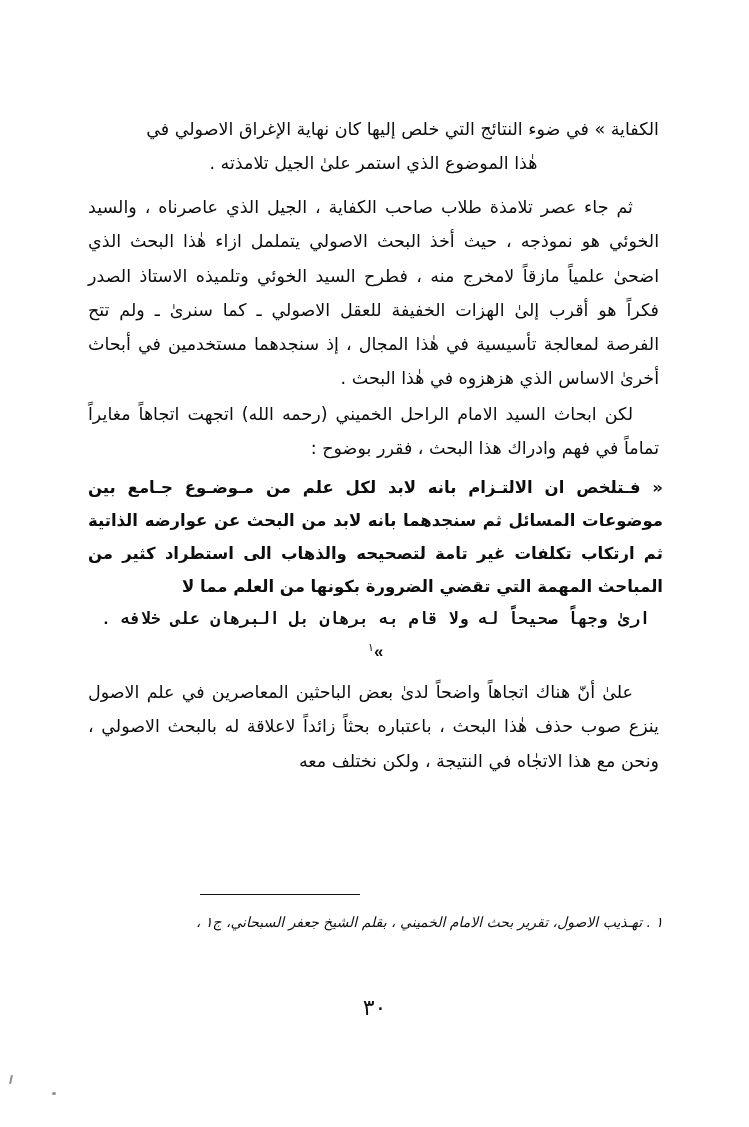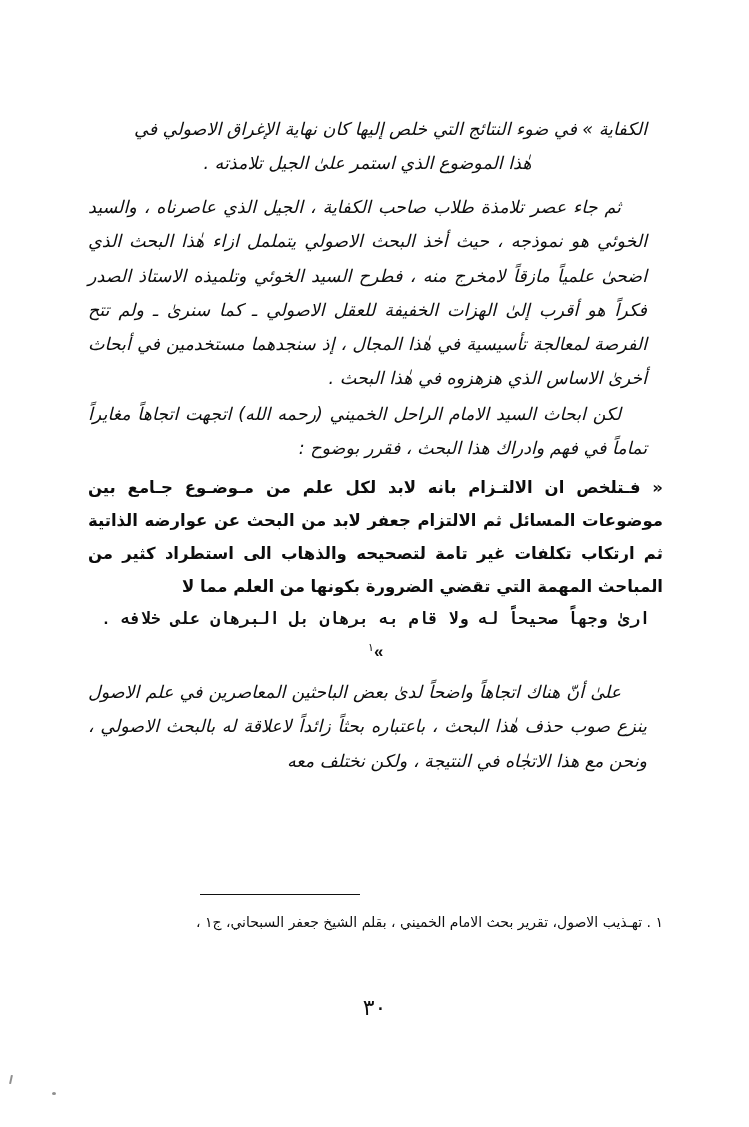--- a/index.html
+++ b/index.html
@@ -24,27 +24,26 @@
   }
   .text-block {
     position: absolute;
     left: 88px;
     top: 112px;
     width: 575px;
     direction: rtl;
     text-align: justify;
   }
   p {
-    margin: 0 16px 2px 0;
+    margin: 0 4px 2px 0;
     font-size: 17.5px;
     line-height: 1.95;
     text-align: justify;
     text-justify: inter-word;
     letter-spacing: 0px;
-    font-style: italic;
   }
   p.indent {
     text-indent: 26px;
   }
   .para-open {
     text-align: justify;
   }
   
   .frag {
     margin-bottom: 10px;
@@ -80,20 +79,21 @@
   }
   .footnote {
     position: absolute;
     right: 86px;
     top: 910px;
     width: 578px;
     direction: rtl;
     font-size: 14px;
     line-height: 1.85;
     text-align: right;
+    font-style: italic;
   }
   .footnote .cont {
     display: block;
     text-align: center;
   }
   .page-number {
     position: absolute;
     left: 0;
     top: 995px;
     width: 749px;
@@ -120,21 +120,21 @@
       <span>الكفاية » في ضوء النتائج التي خلص إليها كان نهاية الإغراق الاصولي في</span>
       <span class="l2">هٰذا الموضوع الذي استمر علىٰ الجيل تلامذته .</span>
     </p>
 
     <p class="indent">ثم جاء عصر تلامذة طلاب صاحب الكفاية ، الجيل الذي عاصرناه ، والسيد الخوئي هو نموذجه ، حيث أخذ البحث الاصولي يتململ ازاء هٰذا البحث الذي اضحىٰ علمياً مازقاً لامخرج منه ، فطرح السيد الخوئي وتلميذه الاستاذ الصدر فكراً هو أقرب إلىٰ الهزات الخفيفة للعقل الاصولي ـ كما سنرىٰ ـ ولم تتح الفرصة لمعالجة تأسيسية في هٰذا المجال ، إذ سنجدهما مستخدمين في أبحاث أخرىٰ الاساس الذي هزهزوه في هٰذا البحث .</p>
 
     <p class="indent">لكن ابحاث السيد الامام الراحل الخميني (رحمه الله) اتجهت اتجاهاً مغايراً تماماً في فهم وادراك هذا البحث ، فقرر بوضوح :</p>
 
     <div class="quote">
       <span>« فـتلخص ان الالتـزام بانه لابد لكل علم من مـوضـوع جـامع بين</span>
-      <span>موضوعات المسائل ثم الالتزام جعفر لابد من البحث عن عوارضه</span>
+      <span>موضوعات المسائل ثم سنجدهما بانه لابد من البحث عن عوارضه</span>
       <span>الذاتية ثم ارتكاب تكلفات غير تامة لتصحيحه والذهاب الى استطراد</span>
       <span>كثير من المباحث المهمة التي تقضي الضرورة بكونها من العلم مما لا</span>
       <span class="qlast"><span>ارىٰ وجهاً صحيحاً له ولا قام به برهان بل البرهان على خلافه . »</span><sup class="fn">١</sup></span>
     </div>
 
     <p class="indent">علىٰ أنّ هناك اتجاهاً واضحاً لدىٰ بعض الباحثين المعاصرين في علم الاصول ينزع صوب حذف هٰذا البحث ، باعتباره بحثاً زائداً لاعلاقة له بالبحث الاصولي ، ونحن مع هذا الاتجٰاه في النتيجة ، ولكن نختلف معه</p>
 
   </div>
 
   <div class="footnote-rule"></div>

